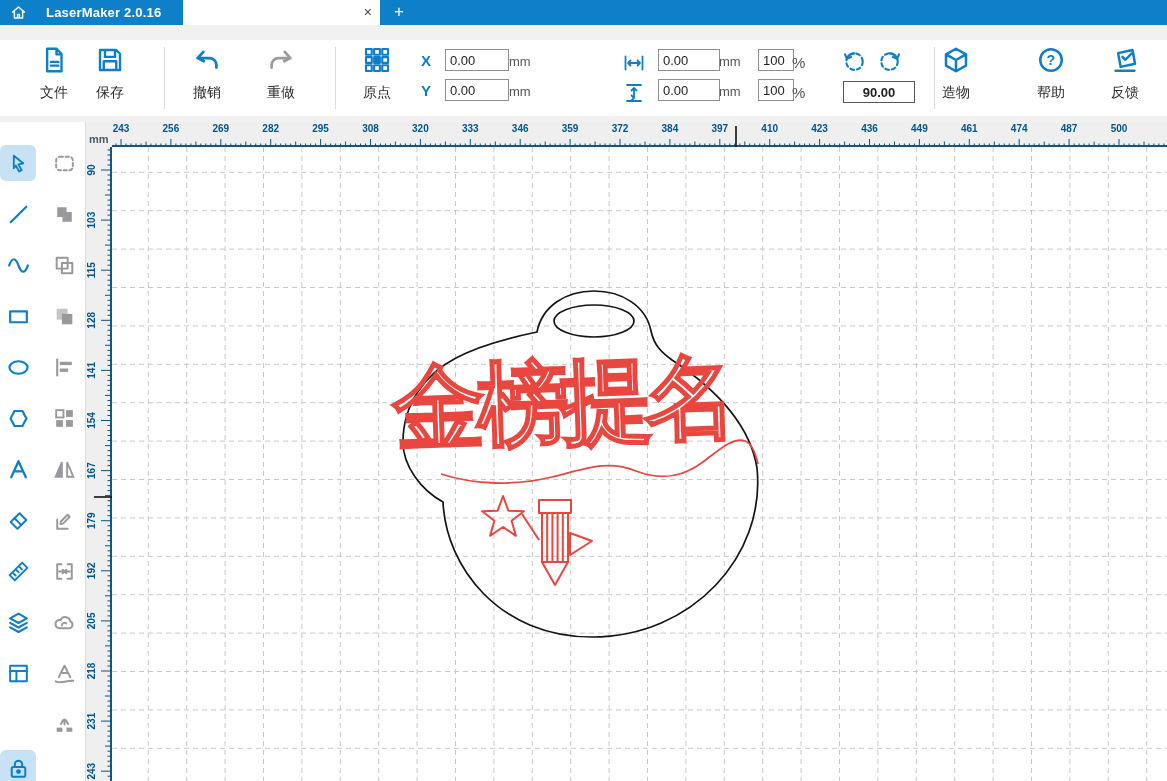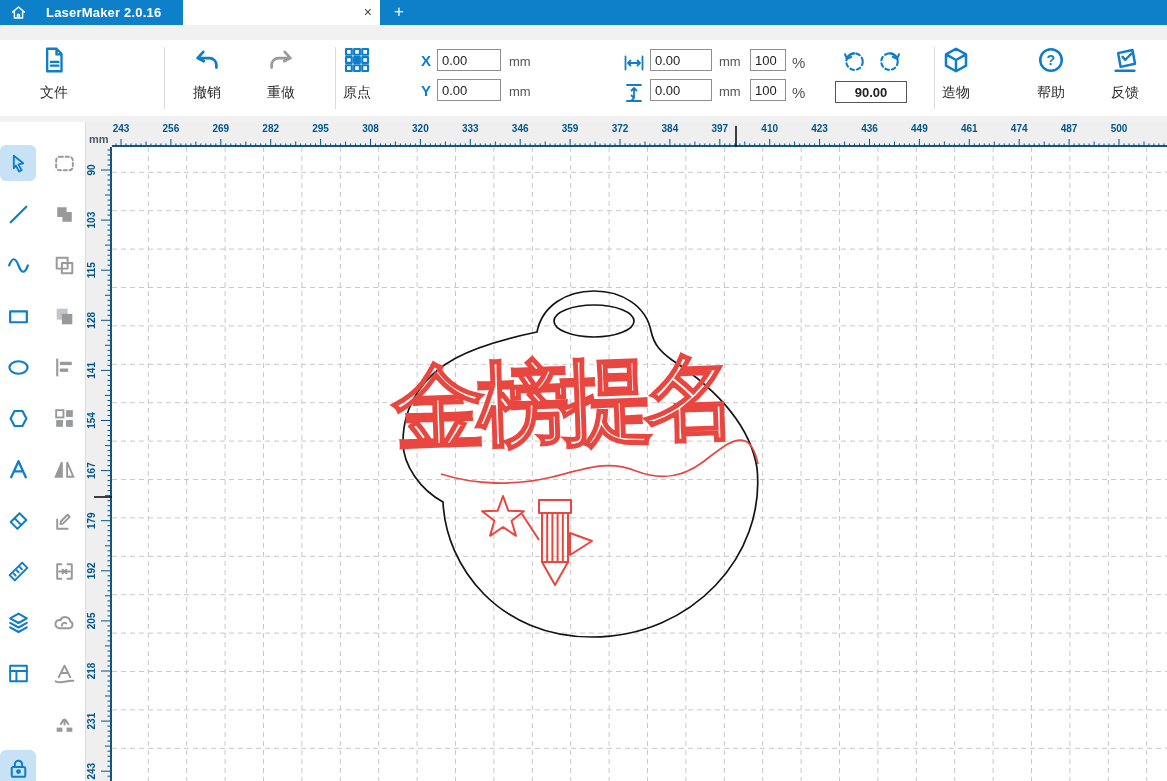--- a/index.html
+++ b/index.html
@@ -26,21 +26,21 @@
   .tb-white { position:absolute; left:0; top:15px; width:1167px; height:76px; background:#fff; }
   .tbsep { position:absolute; top:22px; width:1px; height:62px; background:#DBDBDB; }
   .tbitem { position:absolute; top:20px; width:64px; text-align:center; cursor:pointer; }
   .tbicon { display:inline-block; width:30px; height:30px; }
   .tbicon svg { width:30px; height:30px; display:block; margin:0 auto; }
   .tblabel { display:block; margin-top:5px; font-size:14px; color:#2b2b2b; }
   .blue { color:var(--blue); }
   .grayic { color:#9A9B9D; }
   .xy-letter { position:absolute; width:14px; font-size:15px; font-weight:bold; color:var(--blue); }
   .tbinput { position:absolute; height:22px; border:1px solid #8f8f8f; background:#fff;
-             font-size:13px; color:#222; padding:0 4px; font-family:inherit; }
+             font-size:13px; color:#222; padding:0 4px; font-family:inherit;margin-left:8px; }
   .tbunit { position:absolute; font-size:13px; color:#555; }
   .miniic { position:absolute; color:var(--blue); }
   .miniic svg { display:block; }
   .rotbtn { position:absolute; width:27px; height:27px; color:var(--blue); cursor:pointer; }
   .rotinput { text-align:center; font-weight:bold; border:1px solid #555; }
 
   
   .sidebar { position:absolute; left:0; top:122px; width:86px; height:659px; background:#fff;
              border-right:1px solid #DCDCDC; }
   .tool { position:absolute; width:36px; height:36px; display:flex; align-items:center;
@@ -87,35 +87,41 @@
 
   <div class="toolbar">
     <div class="tb-white"></div>
 
     <div class="tbitem" style="left:22px">
       <span class="tbicon blue"><svg viewBox="0 0 24 24" fill="none" stroke="currentColor" stroke-width="1.9" stroke-linecap="round" stroke-linejoin="round">
             <path d="M6.5 3h7.5l4 4v14h-11.5z M14 3v4.5h4 M9.5 13.5h6 M9.5 16.5h6"></path>
           </svg></span>
       <span class="tblabel">文件</span>
     </div>
+    <div class="tbitem" style="left:78px">
+      <span class="tbicon blue"><svg viewBox="0 0 24 24" fill="none" stroke="currentColor" stroke-width="1.9" stroke-linecap="round" stroke-linejoin="round">
+            <path d="M4 4h13l3 3v13H4z M8 4v5.5h8V4 M7 20v-7h10v7"></path>
+          </svg></span>
+      <span class="tblabel">保存</span>
+    </div>
     <div class="tbsep" style="left:164px"></div>
     <div class="tbitem" style="left:175px">
       <span class="tbicon blue"><svg viewBox="0 0 24 24" fill="none" stroke="currentColor" stroke-width="1.9" stroke-linecap="round" stroke-linejoin="round">
             <path d="M4.5 10.5h9.5a5.5 5.5 0 0 1 5.5 5.5v2 M9 5.5 4.5 10.5 9.5 13" stroke-width="2.2"></path>
           </svg></span>
       <span class="tblabel">撤销</span>
     </div>
     <div class="tbitem" style="left:249px">
       <span class="tbicon grayic"><svg viewBox="0 0 24 24" fill="none" stroke="currentColor" stroke-width="1.9" stroke-linecap="round" stroke-linejoin="round">
             <path d="M19.5 10.5H10a5.5 5.5 0 0 0-5.5 5.5v2 M15 5.5 19.5 10.5 14.5 13" stroke-width="2.2"></path>
           </svg></span>
       <span class="tblabel">重做</span>
     </div>
     <div class="tbsep" style="left:335px"></div>
-    <div class="tbitem" style="left:325px">
+    <div class="tbitem" style="left:345px">
       <span class="tbicon blue"><svg viewBox="0 0 24 24" fill="none" stroke="currentColor" stroke-width="1.9" stroke-linecap="round" stroke-linejoin="round">
             <g stroke-width="1.7">
               <rect x="3.2" y="3.2" width="4.6" height="4.6"></rect>
               <rect x="9.7" y="3.2" width="4.6" height="4.6"></rect>
               <rect x="16.2" y="3.2" width="4.6" height="4.6"></rect>
               <rect x="3.2" y="9.7" width="4.6" height="4.6"></rect>
               <rect x="9.7" y="9.7" width="4.6" height="4.6" fill="currentColor"></rect>
               <rect x="16.2" y="9.7" width="4.6" height="4.6"></rect>
               <rect x="3.2" y="16.2" width="4.6" height="4.6"></rect>
               <rect x="9.7" y="16.2" width="4.6" height="4.6"></rect>

